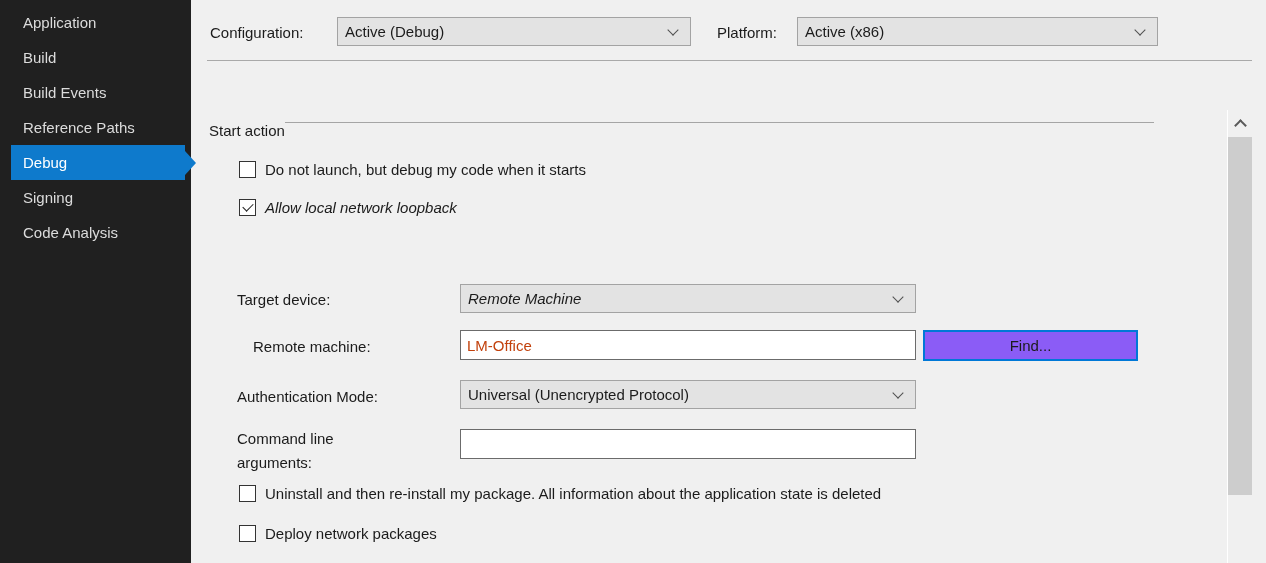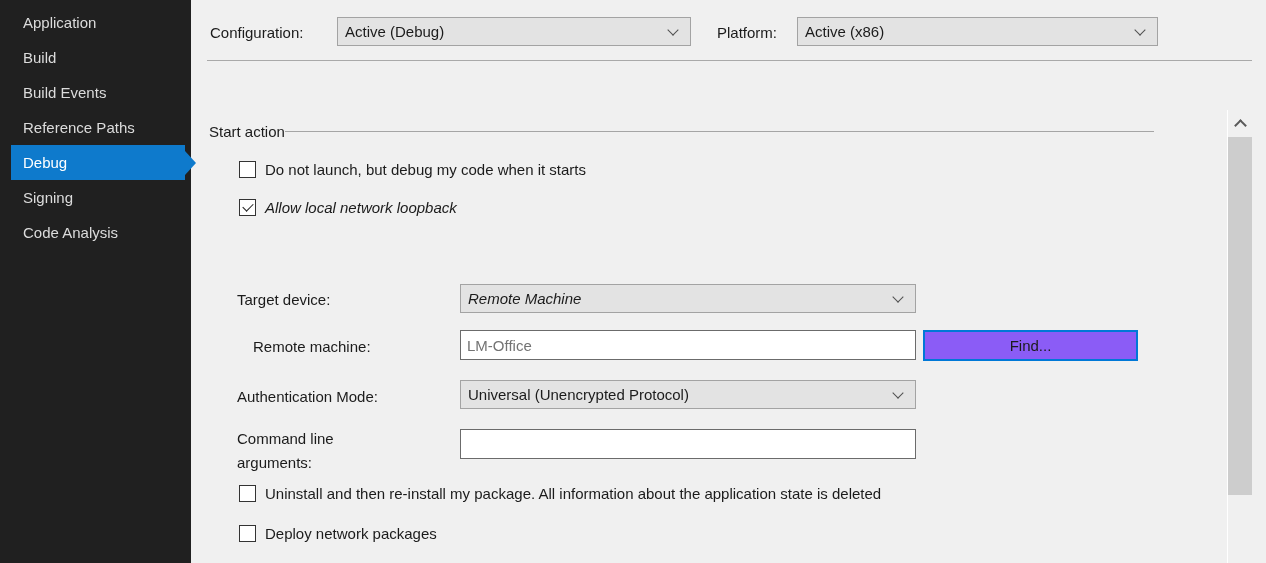--- a/index.html
+++ b/index.html
@@ -55,21 +55,21 @@
   }
 
   .hsep {
     position: absolute; left: 207px; top: 60px; width: 1045px; height: 1px;
     background: #a9a9a9;
   }
 
   
   .section-header {
     position: absolute; left: 209px; width: 945px; height: 18px;
-    display: flex; align-items: center; 
+    display: flex; 
   }
   .sh-start-action { top: 122px; }
   .sh-start-options { top: 243px; }
   .section-title { white-space: nowrap; }
   .section-rule { flex: 1; height: 1px; background: #a5a5a5; }
 
   
   .check-row {
     position: absolute; display: flex; align-items: center; gap: 9px;
     height: 18px; white-space: nowrap;
@@ -92,21 +92,21 @@
   
   .lbl-target { left: 237px; top: 291px; }
   .lbl-remote { left: 253px; top: 338px; }
   .lbl-auth   { left: 237px; top: 388px; }
   .lbl-cmd    { left: 237px; top: 427px; width: 170px; line-height: 24px; white-space: normal; }
 
   .textbox {
     position: absolute; height: 30px; width: 456px; left: 460px;
     background: #ffffff; border: 1px solid #6b6b6b;
     font-family: "Liberation Sans", sans-serif; font-size: 15px;
-    color: #737373; padding: 0 6px; outline: none;
+    color: #c2410c; padding: 0 6px; outline: none;
   }
   .tb-remote { top: 330px; }
   .tb-cmd { top: 429px; }
 
   .find-button {
     position: absolute; left: 923px; top: 330px; width: 215px; height: 31px;
     background: #8b5cf6; border: 2px solid #0078d7;
     font-family: "Liberation Sans", sans-serif; font-size: 15px; color: #1b1b1b;
     display: flex; align-items: center; justify-content: center; cursor: default;
   }

